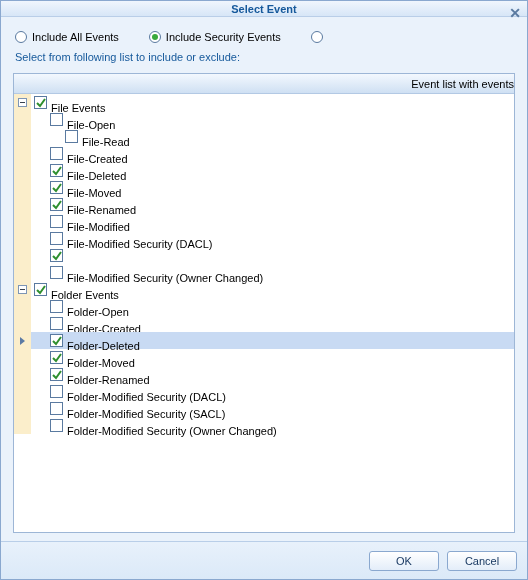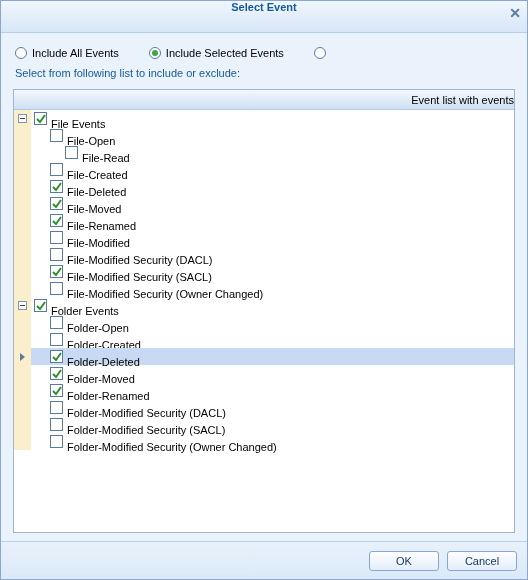--- a/index.html
+++ b/index.html
@@ -5,24 +5,24 @@
   * { box-sizing: border-box; }
   html, body { margin:0; padding:0; font-family: Tahoma, Arial, sans-serif; font-size:11px; }
   .window {
     width:528px; height:580px;
     border:1px solid #8aa8cf;
     background: linear-gradient(#eaf2fb,#eaf2fb);
     display:flex; flex-direction:column;
     position:relative;
   }
   .titlebar {
-    height:32px;
+    height:16px;
     background: linear-gradient(#f0f6fd, #d7e6f7);
     border-bottom:1px solid #b9cee8;
-    display:flex; align-items:flex-start; justify-content:center;
+    display:flex; align-items:center; justify-content:center;
     color:#16599b; font-weight:bold;
     position:relative;
   }
   .closebtn {
     position:absolute; right:4px; top:4px;
     width:16px; height:16px;
     color:#5a7aa0;
     display:flex; align-items:center; justify-content:center;
     font-size:14px; line-height:1;
     cursor:pointer;
@@ -118,21 +118,21 @@
     </div>
   </div>
   <div class="body">
     <div class="radios">
       <div class="radio">
         <span id="r-all" class="radiodot"></span>
         <span>Include All Events</span>
       </div>
       <div class="radio">
         <span id="r-inc" class="radiodot sel"></span>
-        <span>Include Selected Events</span>
+        <span>Include Security Events</span>
       </div>
       <div class="radio">
         <span id="r-exc" class="radiodot"></span>
       </div>
     </div>
     <div class="hint">Select from following list to include or exclude:</div>
     <div class="listbox">
       <div class="listhdr">
         <span>Event list with events</span>
       </div>
@@ -219,21 +219,20 @@
             </div>
           </div>
           <div class="grow">
             <div class="gutter"></div>
             <div class="gcell" style="padding-left: 19px;">
               <span class="chk on">
                 <svg viewBox="0 0 10 10">
                   <path d="M1 5 L4 8 L9 1" stroke="#2e8f2e" stroke-width="2" fill="none"></path>
                 </svg>
               </span>
-              <span class="lbl">File-Modified Security (SACL)</span>
             </div>
           </div>
           <div class="grow">
             <div class="gutter"></div>
             <div class="gcell" style="padding-left: 19px;">
               <span class="chk "></span>
               <span class="lbl">File-Modified Security (Owner Changed)</span>
             </div>
           </div>
           <div class="grow">

